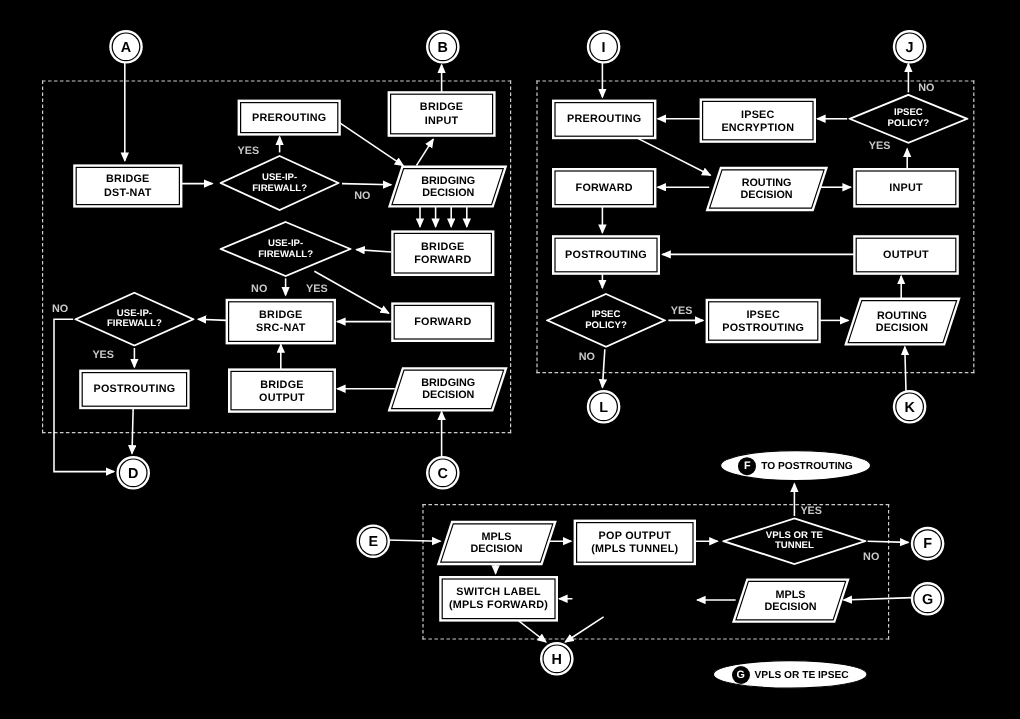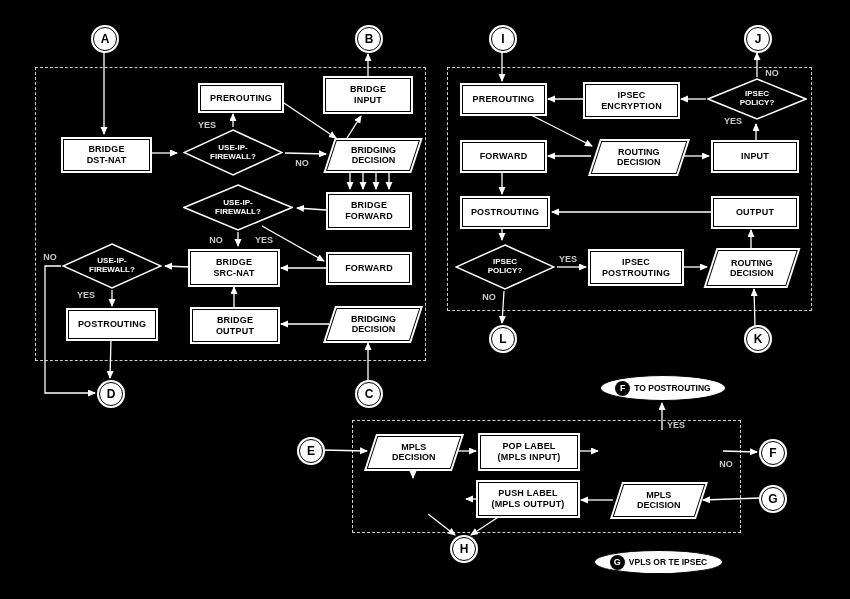--- a/index.html
+++ b/index.html
@@ -258,26 +258,35 @@
     <span class="mini">F</span>
     <span>TO POSTROUTING</span>
   </div>
   <div class="para" style="left:372px;top:436px;width:82px;height:31px">
     <div class="txt">
       <span>MPLS</span>
       <span>DECISION</span>
     </div>
   </div>
   <div class="node" style="left:480px;top:435px;width:96px;height:32px">
-    <span>POP LABEL</span>
-    <span>(MPLS INPUT)</span>
-  </div>
-  <div class="node" style="left:478px;top:482px;width:98px;height:32px">
-    <span>PUSH LABEL</span>
-    <span>(MPLS OUTPUT)</span>
+    <span>POP OUTPUT</span>
+    <span>(MPLS TUNNEL)</span>
+  </div>
+  <div class="diam" style="left:602px;top:431px;width:120px;height:40px">
+    <svg width="120" height="40">
+        <polygon points="60,1 119,20 60,39 1,20" fill="#000" stroke="#fff" stroke-width="1.5"></polygon>
+      </svg>
+    <div class="txt">
+      <span>VPLS OR TE</span>
+      <span>TUNNEL</span>
+    </div>
+  </div>
+  <div class="node" style="left:368px;top:482px;width:93px;height:32px">
+    <span>SWITCH LABEL</span>
+    <span>(MPLS FORWARD)</span>
   </div>
   <div class="para" style="left:618px;top:484px;width:80px;height:31px">
     <div class="txt">
       <span>MPLS</span>
       <span>DECISION</span>
     </div>
   </div>
   <div class="oval" style="left:594px;top:550px;width:127px;height:22px">
     <span class="mini">G</span>
     <span>VPLS OR TE IPSEC</span>

